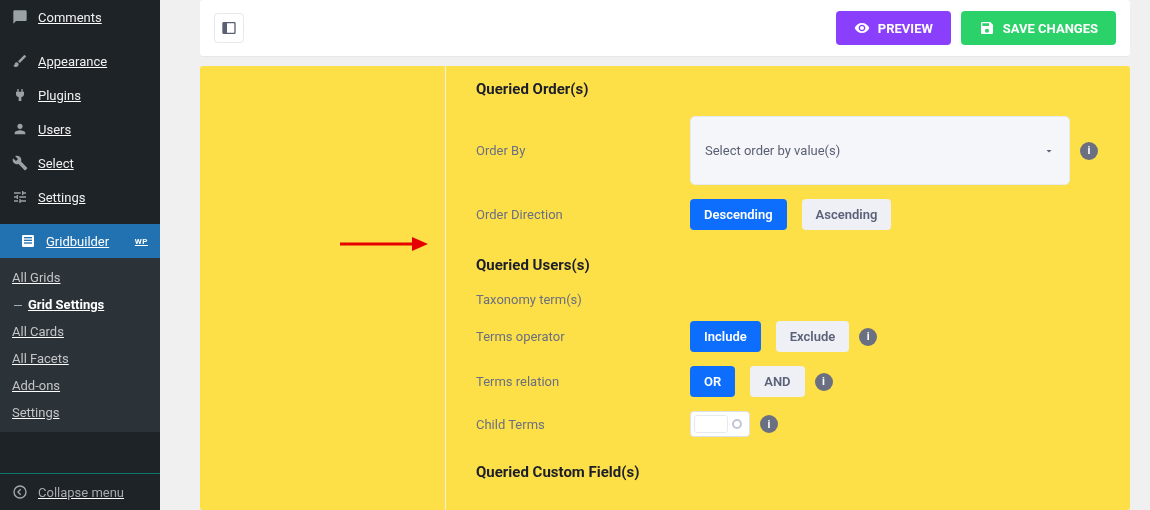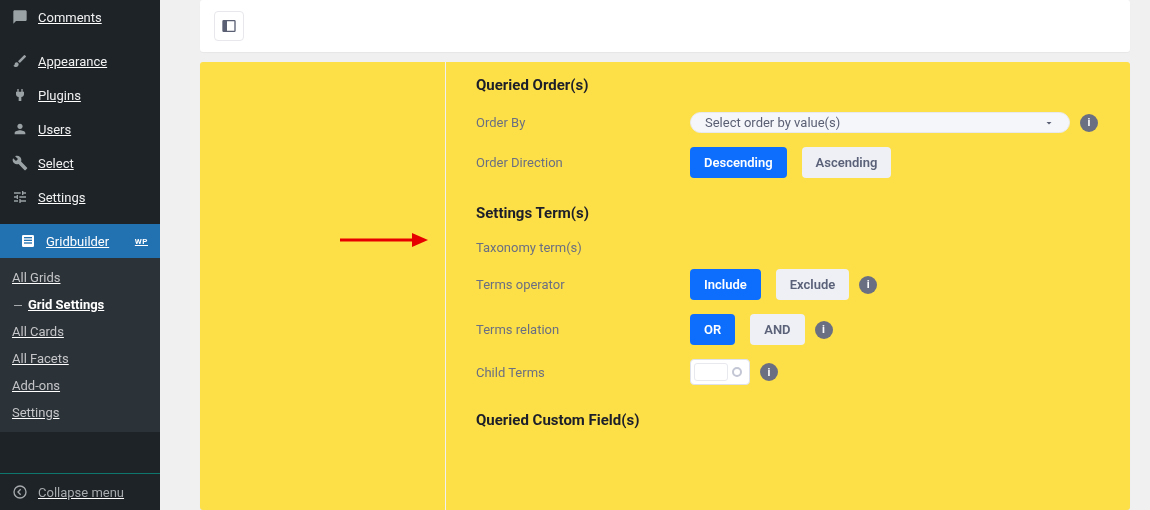--- a/index.html
+++ b/index.html
@@ -37,21 +37,21 @@
     .content-left { width: 246px; border-right: 1px solid #f0f0f4; position: relative; }
     .arrow { position: absolute; top: 168px; left: 140px; }
     .content-right { flex: 1; padding: 14px 30px 0 30px; overflow-y: hidden; }
     
     .section-title { font-weight: 700; font-size: 15px; color: #1c1e2a; margin-bottom: 18px; margin-top: 0px;}
     .section-title.mt { margin-top: 26px; }
     .row { display: flex; align-items: center; margin-bottom: 14px; font-size: 13px; }
     .row .lbl { width: 214px; color: #6b6f82; }
     .row .ctrl { display: flex; align-items: center; gap: 10px; flex: 1; }
     
-    .select { flex: 1; max-width: 380px; background: #f5f6fa; border: 1px solid #e8e9ef; border-radius: 12px; padding: 2px 14px; display: flex; justify-content: space-between; align-items: center; color: #5a5f73; cursor: pointer; }
+    .select { flex: 1; max-width: 380px; background: #f5f6fa; border: 1px solid #e8e9ef; border-radius: 5px; padding: 26px 14px; display: flex; justify-content: space-between; align-items: center; color: #5a5f73; cursor: pointer; }
     .select svg { width: 12px; height: 12px; fill: #5a5f73; }
     
     .seg { display: inline-flex; }
     .seg-btn { padding: 8px 14px; background: #eef0f5; color: #5a6178; font-weight: 600; font-size: 13px; border: none; cursor: pointer; }
     .seg-btn.only-first { border-radius: 4px; margin-right: 15px;}
     .seg-btn.only-last { border-radius: 4px;}
     .seg-btn.active { background: #0d6efd; color: #fff; }
     
     .info { width: 18px; height: 18px; border-radius: 50%; background: #6b6f82; color: #fff; font-size: 11px; font-weight: 700; display:inline-flex; align-items:center; justify-content:center; cursor: help; }
     
@@ -147,20 +147,34 @@
 </div>
 
 <div class="main">
   <div class="topbar">
     <div class="panel-toggle">
       <svg viewBox="0 0 24 24">
           <rect x="3" y="4" width="18" height="16" rx="1" fill="none" stroke="#5a5f73" stroke-width="2"></rect>
           <rect x="3" y="4" width="6" height="16" fill="#5a5f73"></rect>
         </svg>
     </div>
+    <div class="top-actions">
+      <button class="btn btn-preview">
+        <svg viewBox="0 0 24 24">
+            <path d="M12 4.5C7 4.5 2.73 7.61 1 12c1.73 4.39 6 7.5 11 7.5s9.27-3.11 11-7.5c-1.73-4.39-6-7.5-11-7.5zM12 17c-2.76 0-5-2.24-5-5s2.24-5 5-5 5 2.24 5 5-2.24 5-5 5zm0-8c-1.66 0-3 1.34-3 3s1.34 3 3 3 3-1.34 3-3-1.34-3-3-3z"></path>
+          </svg>
+        <span>PREVIEW</span>
+      </button>
+      <button class="btn btn-save">
+        <svg viewBox="0 0 24 24">
+            <path d="M17 3H5c-1.11 0-2 .9-2 2v14c0 1.1.89 2 2 2h14c1.1 0 2-.9 2-2V7l-4-4zm-5 16c-1.66 0-3-1.34-3-3s1.34-3 3-3 3 1.34 3 3-1.34 3-3 3zm3-10H5V5h10v4z"></path>
+          </svg>
+        <span>SAVE CHANGES</span>
+      </button>
+    </div>
   </div>
 
   <div class="content-panel">
     <div class="content-left">
       <svg class="arrow" width="90" height="20">
         <line x1="0" y1="10" x2="72" y2="10" stroke="#e60000" stroke-width="3"></line>
         <polygon points="72,3 88,10 72,17" fill="#e60000"></polygon>
       </svg>
     </div>
     <div class="content-right">
@@ -181,21 +195,21 @@
       <div class="row">
         <div class="lbl">Order Direction</div>
         <div class="ctrl">
           <div class="seg">
             <button class="seg-btn only-first active">Descending</button>
             <button class="seg-btn only-last">Ascending</button>
           </div>
         </div>
       </div>
 
-      <div class="section-title mt">Settings Term(s)</div>
+      <div class="section-title mt">Queried Users(s)</div>
       <div class="row">
         <div class="lbl">Taxonomy term(s)</div>
       </div>
       <div class="row">
         <div class="lbl">Terms operator</div>
         <div class="ctrl">
           <div class="seg">
             <button class="seg-btn only-first active">Include</button>
             <button class="seg-btn only-last">Exclude</button>
           </div>

